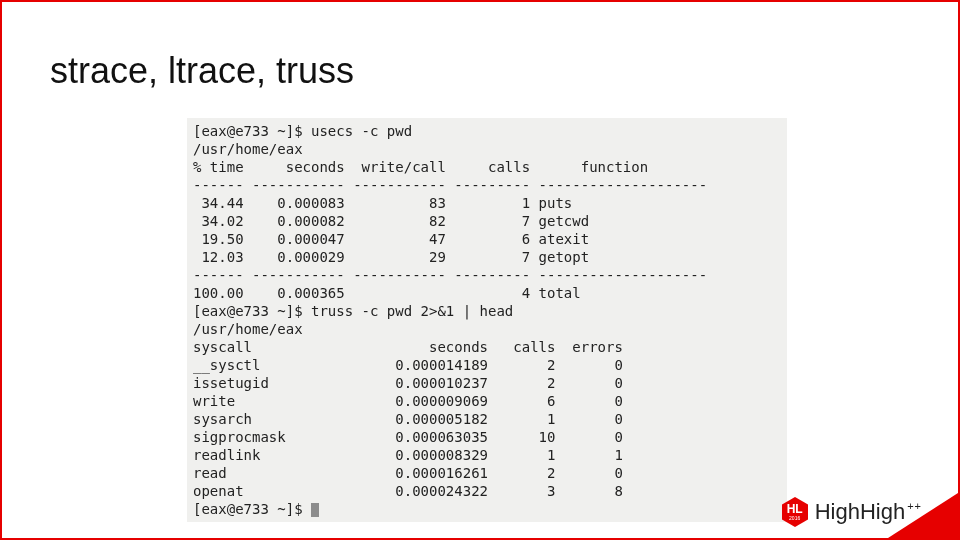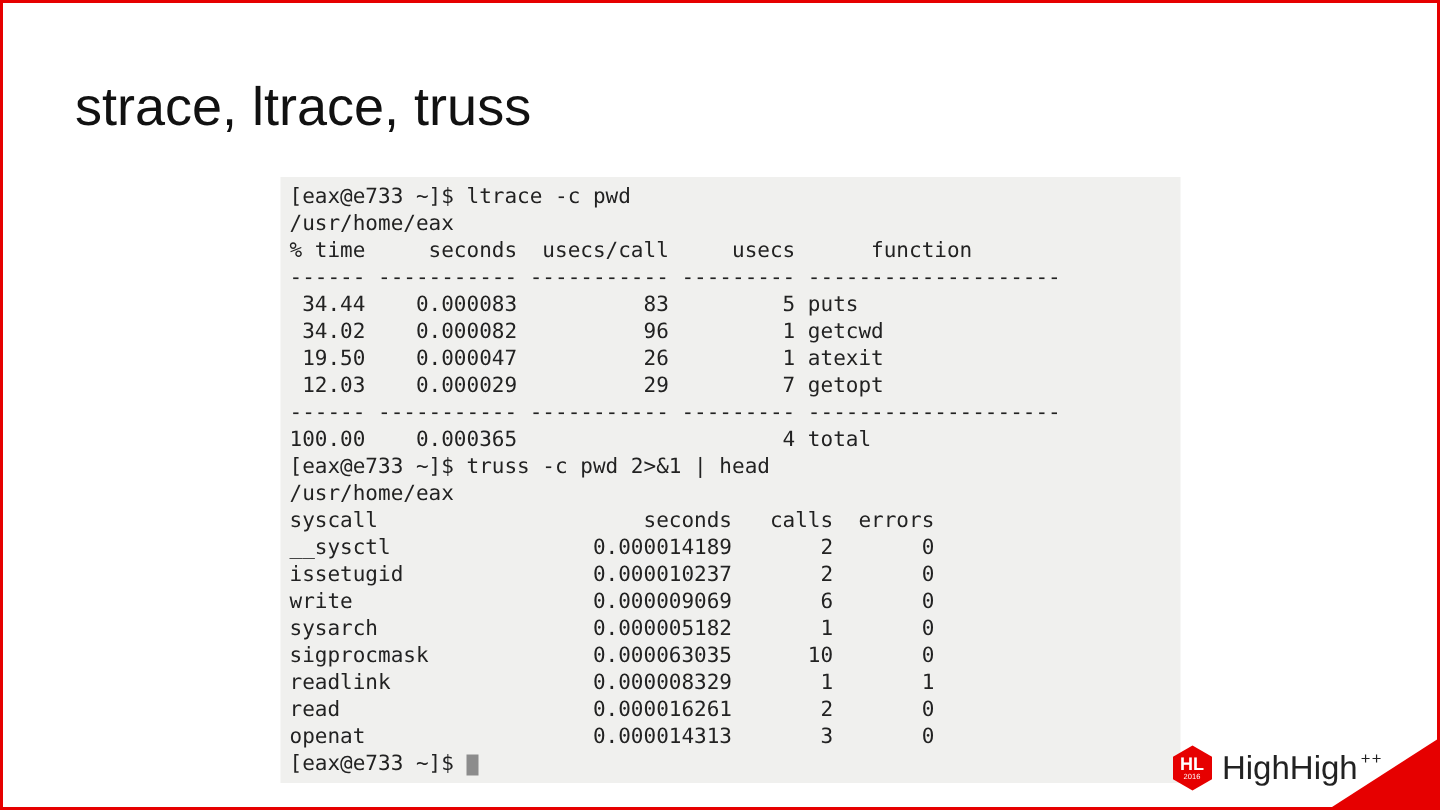--- a/index.html
+++ b/index.html
@@ -107,41 +107,41 @@
     z-index: 1;
   }
 </style>
 </head>
 <body>
 
 <div class="slide">
 
   <div class="title">strace, ltrace, truss</div>
 
-  <div class="terminal"><span>[eax@e733 ~]$ ltrace -c pwd</span>
+  <div class="terminal"><span>[eax@e733 ~]$ usecs -c pwd</span>
 <span>/usr/home/eax</span>
-<span>% time     seconds  usecs/call     usecs      function</span>
+<span>% time     seconds  write/call     calls      function</span>
 <span>------ ----------- ----------- --------- --------------------</span>
-<span> 34.44    0.000083          83         5 puts</span>
-<span> 34.02    0.000082          96         1 getcwd</span>
-<span> 19.50    0.000047          26         1 atexit</span>
+<span> 34.44    0.000083          83         1 puts</span>
+<span> 34.02    0.000082          82         7 getcwd</span>
+<span> 19.50    0.000047          47         6 atexit</span>
 <span> 12.03    0.000029          29         7 getopt</span>
 <span>------ ----------- ----------- --------- --------------------</span>
 <span>100.00    0.000365                     4 total</span>
 <span>[eax@e733 ~]$ truss -c pwd 2&gt;&amp;1 | head</span>
 <span>/usr/home/eax</span>
 <span>syscall                     seconds   calls  errors</span>
 <span>__sysctl                0.000014189       2       0</span>
 <span>issetugid               0.000010237       2       0</span>
 <span>write                   0.000009069       6       0</span>
 <span>sysarch                 0.000005182       1       0</span>
 <span>sigprocmask             0.000063035      10       0</span>
 <span>readlink                0.000008329       1       1</span>
 <span>read                    0.000016261       2       0</span>
-<span>openat                  0.000014313       3       0</span>
+<span>openat                  0.000024322       3       8</span>
 <span>[eax@e733 ~]$ </span><span class="cursor"></span></div>
 
   <div class="logo">
     <div class="hex">
       <svg viewBox="0 0 28 32">
         <polygon points="14,1 27,8.5 27,23.5 14,31 1,23.5 1,8.5" fill="#e60000"></polygon>
       </svg>
       <div class="hl-letters">HL</div>
       <div class="hl-year">2016</div>
     </div>

